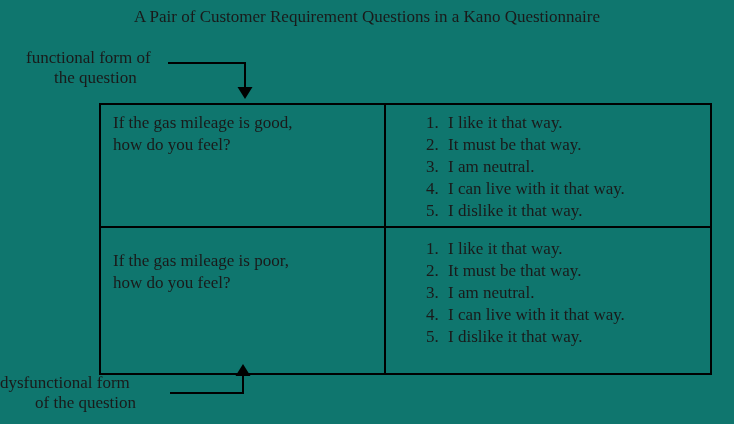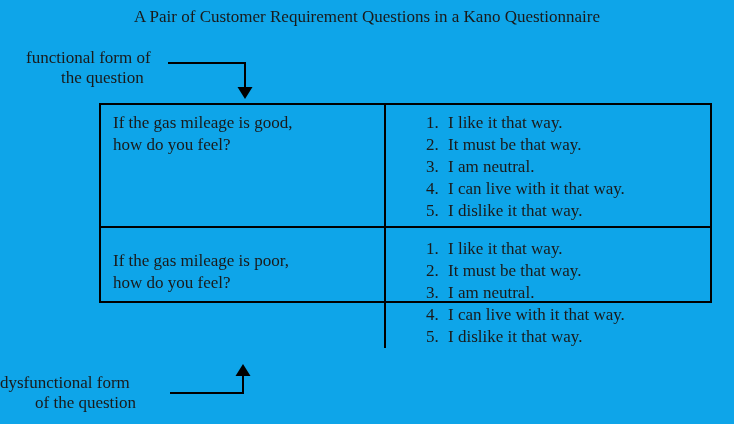--- a/index.html
+++ b/index.html
@@ -1,21 +1,21 @@
 <!DOCTYPE html>
 <html><head>
 <meta charset="utf-8">
 <style>
   * { margin: 0; padding: 0; box-sizing: border-box; }
   html, body { background: #ffffff; }
   #canvas {
     position: relative;
     width: 734px;
     height: 424px;
-    background: #0ea5e9;
+    background: #0f766e;
     font-family: "Liberation Serif", "DejaVu Serif", serif;
     color: #1a1a1a;
     overflow: hidden;
   }
   .title {
     position: absolute;
     top: 7px;
     left: 0;
     width: 100%;
     text-align: center;
@@ -23,29 +23,29 @@
     line-height: 20px;
     white-space: nowrap;
   }
   .annot-label {
     position: absolute;
     font-size: 17px;
     line-height: 20px;
     white-space: nowrap;
   }
   .annot-label.functional { top: 48px; left: 26px; }
-  .annot-label.functional .l2 { padding-left: 28px; text-align: center; }
+  .annot-label.functional .l2 { padding-left: 28px; }
   .annot-label.dysfunctional { top: 373px; left: 0; }
   .annot-label.dysfunctional .l2 { padding-left: 35px; }
   .kano-table {
     position: absolute;
     left: 99px;
     top: 103px;
     width: 613px;
-    height: 200px;
+    height: 272px;
     border: 2px solid #000000;
     display: grid;
     grid-template-columns: 285px 1fr;
     grid-template-rows: 123px 1fr;
   }
   .cell { font-size: 17px; }
   .cell.qcell {
     border-right: 2px solid #000000;
     padding: 7px 8px 0 12px;
     line-height: 22px;

